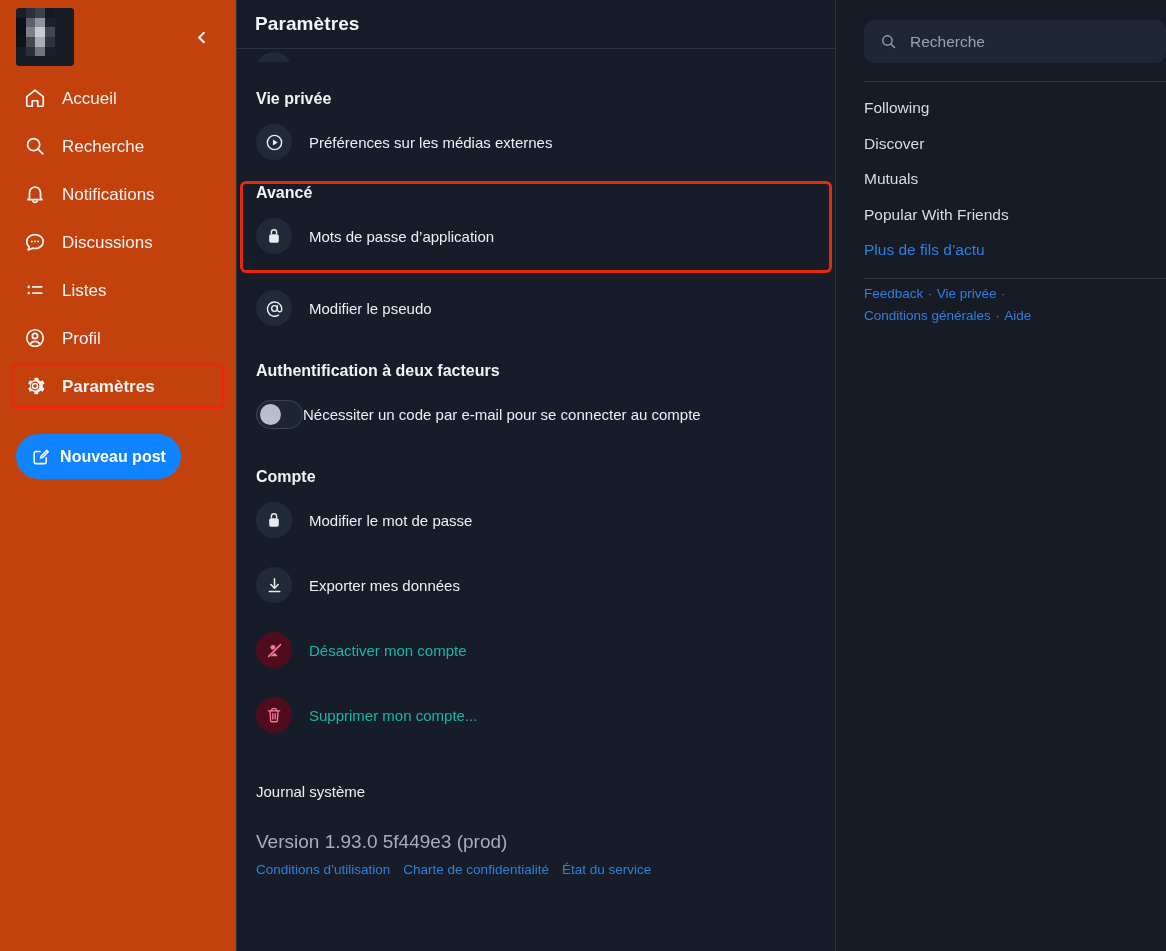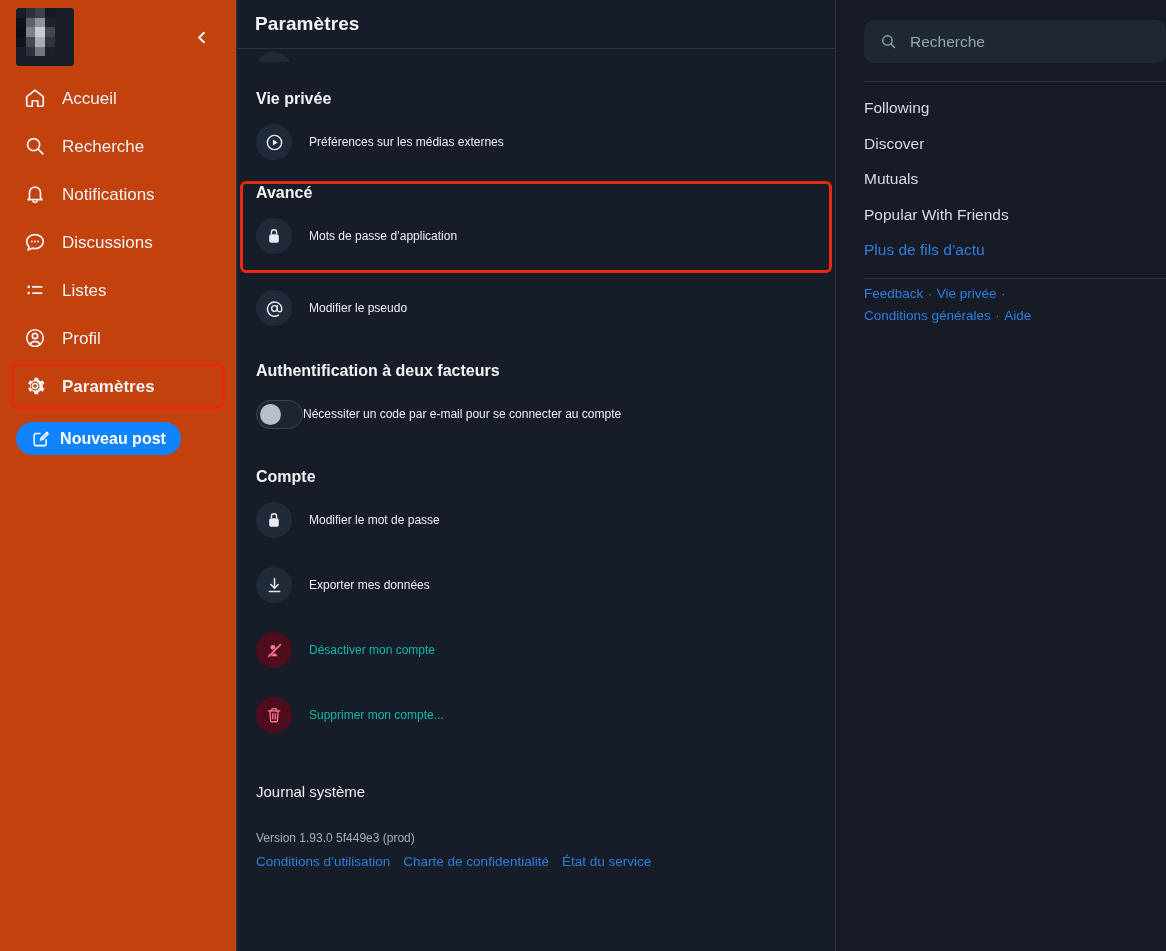--- a/index.html
+++ b/index.html
@@ -86,24 +86,24 @@
 
   .nav-item .nav-label { line-height: 1; white-space: nowrap; }
   .nav-item.active .nav-label { font-weight: bold; }
 
   .nav-item.highlight {
     outline: 3px solid #e8290f;
     border-radius: 4px;
   }
 
   .compose-btn {
-    margin-top: 16px;
+    margin-top: 28px;
     margin-left: 2px;
     width: 165px;
-    height: 33px;
+    height: 45px;
     border-radius: 24px;
     background: #1083fe;
     color: #fff;
     display: flex;
     align-items: center;
     justify-content: center;
     gap: 10px;
     font-size: 16px;
     font-weight: bold;
     border: none;
@@ -193,21 +193,21 @@
     justify-content: center;
     color: #e8ecf1;
   }
 
   .row-icon.danger {
     background: #4f0c1d;
     color: #f57b95;
   }
 
   .row-label {
-    font-size: 12px;
+    font-size: 15px;
     color: #eceff3;
     line-height: 1;
   }
 
   .row-label.danger { color: #14b8a6; }
 
   
   .highlight-box {
     outline: 3px solid #e8290f;
     border-radius: 3px;
@@ -247,21 +247,21 @@
 
   .journal-title {
     font-size: 15px;
     color: #eceff3;
     margin-top: 42px;
     margin-bottom: 0;
     padding-left: 1px;
   }
 
   .version-text {
-    font-size: 12px;
+    font-size: 19px;
     color: #a6aeba;
     margin-top: 31px;
     padding-left: 1px;
   }
 
   .footer-links {
     margin-top: 9px;
     padding-left: 1px;
     display: flex;
     gap: 13px;

